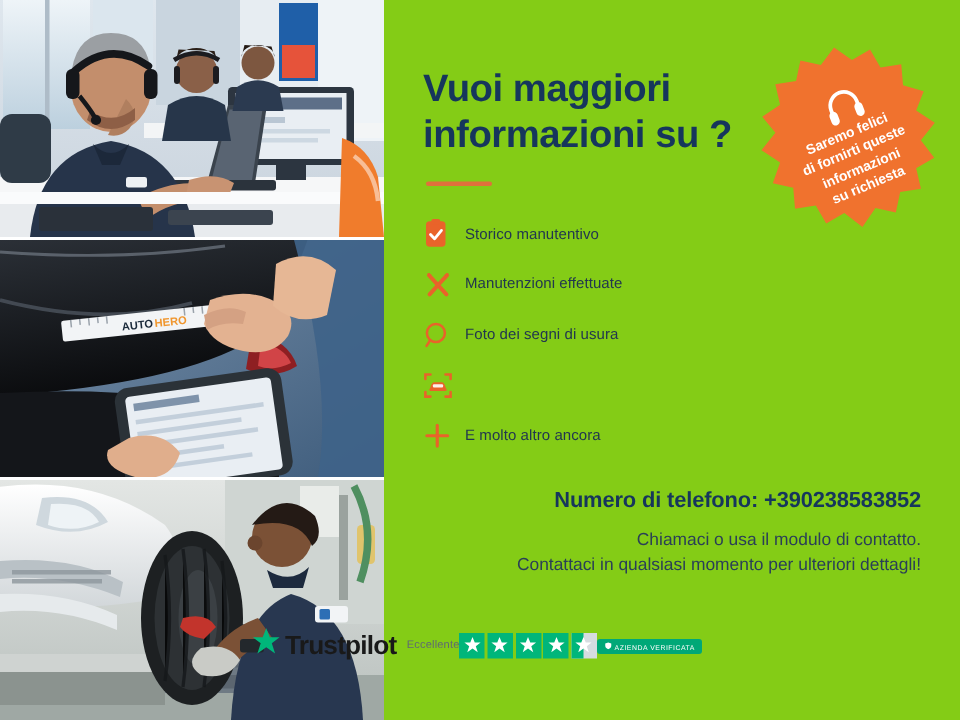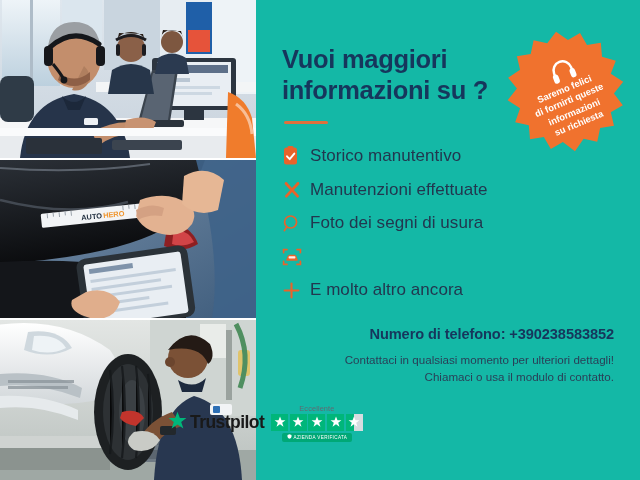--- a/index.html
+++ b/index.html
@@ -38,21 +38,21 @@
   .photo-1 { top: 0;    height: 158px; }
   .photo-2 { top: 160px; height: 158px; }
   .photo-3 { top: 320px; height: 160px; }
   .photo svg { display: block; width: 100%; height: 100%; }
 
   
   .content {
     position: absolute;
     left: 256px; top: 0;
     width: 384px; height: 480px;
-    background: #14b8a6;
+    background: #84cc16;
     padding: 44px 26px 0 26px;
   }
 
   .headline {
     font-size: 25.5px;
     font-weight: bold;
     line-height: 1.22;
     letter-spacing: -0.3px;
     color: #16365c;
     max-width: 240px;
@@ -80,21 +80,21 @@
   .feature-icon {
     width: 28px;
     min-width: 28px;
     height: 22px;
     display: flex;
     align-items: center;
     justify-content: flex-start;
   }
   .feature-icon svg { display: block; }
   .feature-label {
-    font-size: 17px;
+    font-size: 10px;
     color: #22374f;
     letter-spacing: 0.05px;
     white-space: nowrap;
   }
 
   
   .phone-block { margin-top: 22px; text-align: right; }
   .phone-line {
     font-size: 14.6px;
     font-weight: bold;
@@ -125,21 +125,21 @@
     gap: 3px;
   }
   .tp-word {
     font-size: 17.5px;
     font-weight: bold;
     color: #191919;
     letter-spacing: -0.55px;
   }
   .tp-rating {
     display: flex;
-    flex-direction: column;
+    flex-direction: row;
     align-items: center;
   }
   .tp-excellent {
     font-size: 7.4px;
     color: #5f6a72;
     letter-spacing: 0.1px;
     margin-bottom: 1px;
   }
   .tp-stars { display: flex; gap: 1.6px; }
   .tp-star-box {
@@ -492,22 +492,22 @@
             </g>
           </svg>
         </span>
         <span class="feature-label">E molto altro ancora</span>
       </li>
     </ul>
 
     <div class="phone-block">
       <div class="phone-line">Numero di telefono: +390238583852</div>
       <div class="sub-lines">
+        <div>Chiamaci o usa il modulo di contatto.</div>
         <div>Contattaci in qualsiasi momento per ulteriori dettagli!</div>
-        <div>Chiamaci o usa il modulo di contatto.</div>
       </div>
     </div>
   </div>
 
   <div class="badge">
     <svg width="125" height="125" viewBox="0 0 125 125" aria-hidden="true">
       <path d="M62.5 2
                L73 12 L86 7 L91 20 L105 20 L104 34 L117 40 L110 52
                L121 62 L110 72 L117 85 L104 90 L105 104 L91 104 L86 117
                L73 112 L62.5 123 L52 112 L39 117 L34 104 L20 104 L21 90

